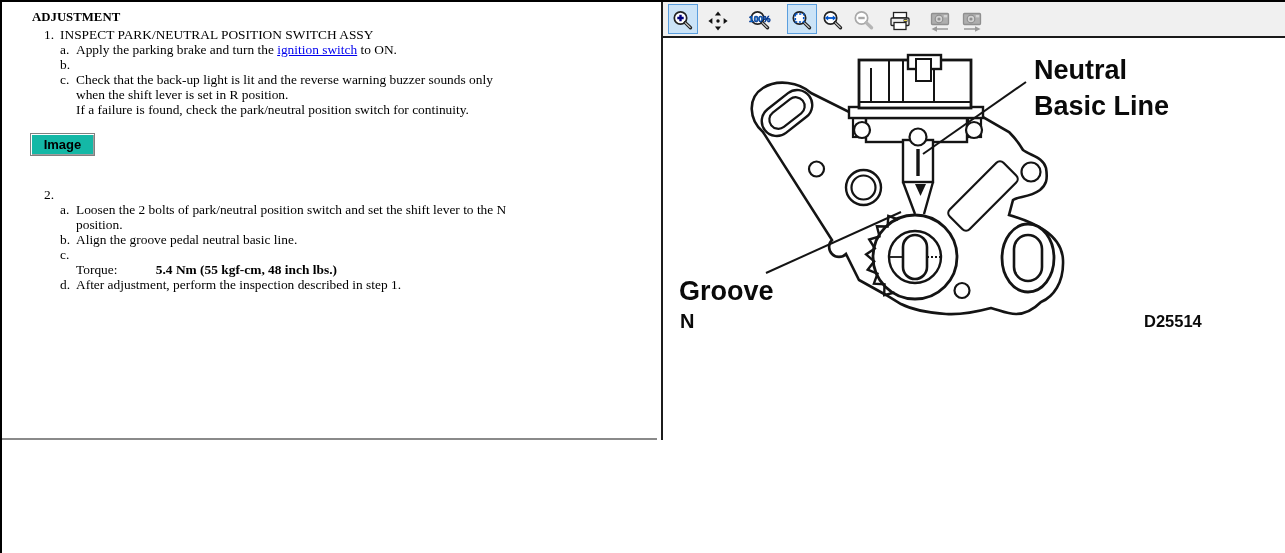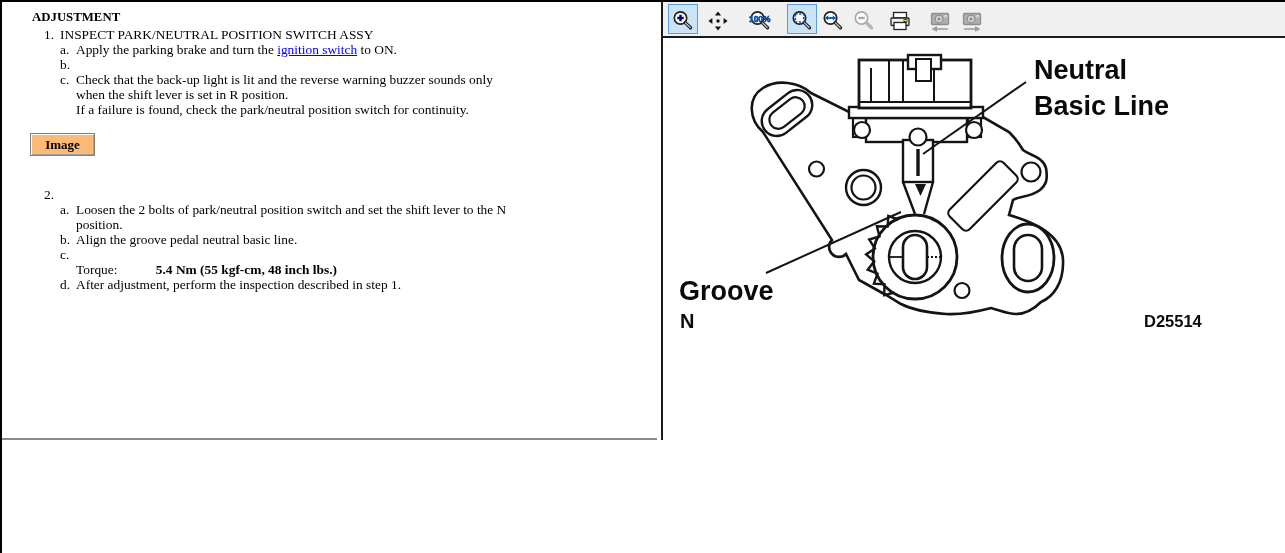--- a/index.html
+++ b/index.html
@@ -28,23 +28,23 @@
   .step{margin-left:12px;}
   .step-title{display:flex;}
   .num{width:16px;flex:0 0 auto;}
   .substeps{margin-left:16px;}
   .substep{display:flex;}
   .letter{width:16px;flex:0 0 auto;}
   .stext{white-space:pre-wrap;}
   .doclink{color:#0000ee;font-weight:normal;text-decoration:underline;cursor:pointer;}
   .bold{font-weight:bold;margin-left:35px;}
   .image-btn{display:flex;align-items:center;justify-content:center;width:63px;height:21px;
-             margin:16px 0 31px -2px;background:#fdba74;border:1px solid #808080;
+             margin:16px 0 31px -2px;background:#14b8a6;border:1px solid #808080;
              box-shadow:inset 1px 1px 0 #ffffff, inset -1px -1px 0 #9f9f9f;
-             font-family:Liberation Serif, serif;font-weight:bold;font-size:13px;color:#000;}
+             font-family:Liberation Sans, sans-serif;font-weight:bold;font-size:13px;color:#000;}
   text{font-family:"Liberation Sans",sans-serif;}
 </style>
 </head>
 <body>
 
 <div class="window">
 
 
   <div class="content">
 

